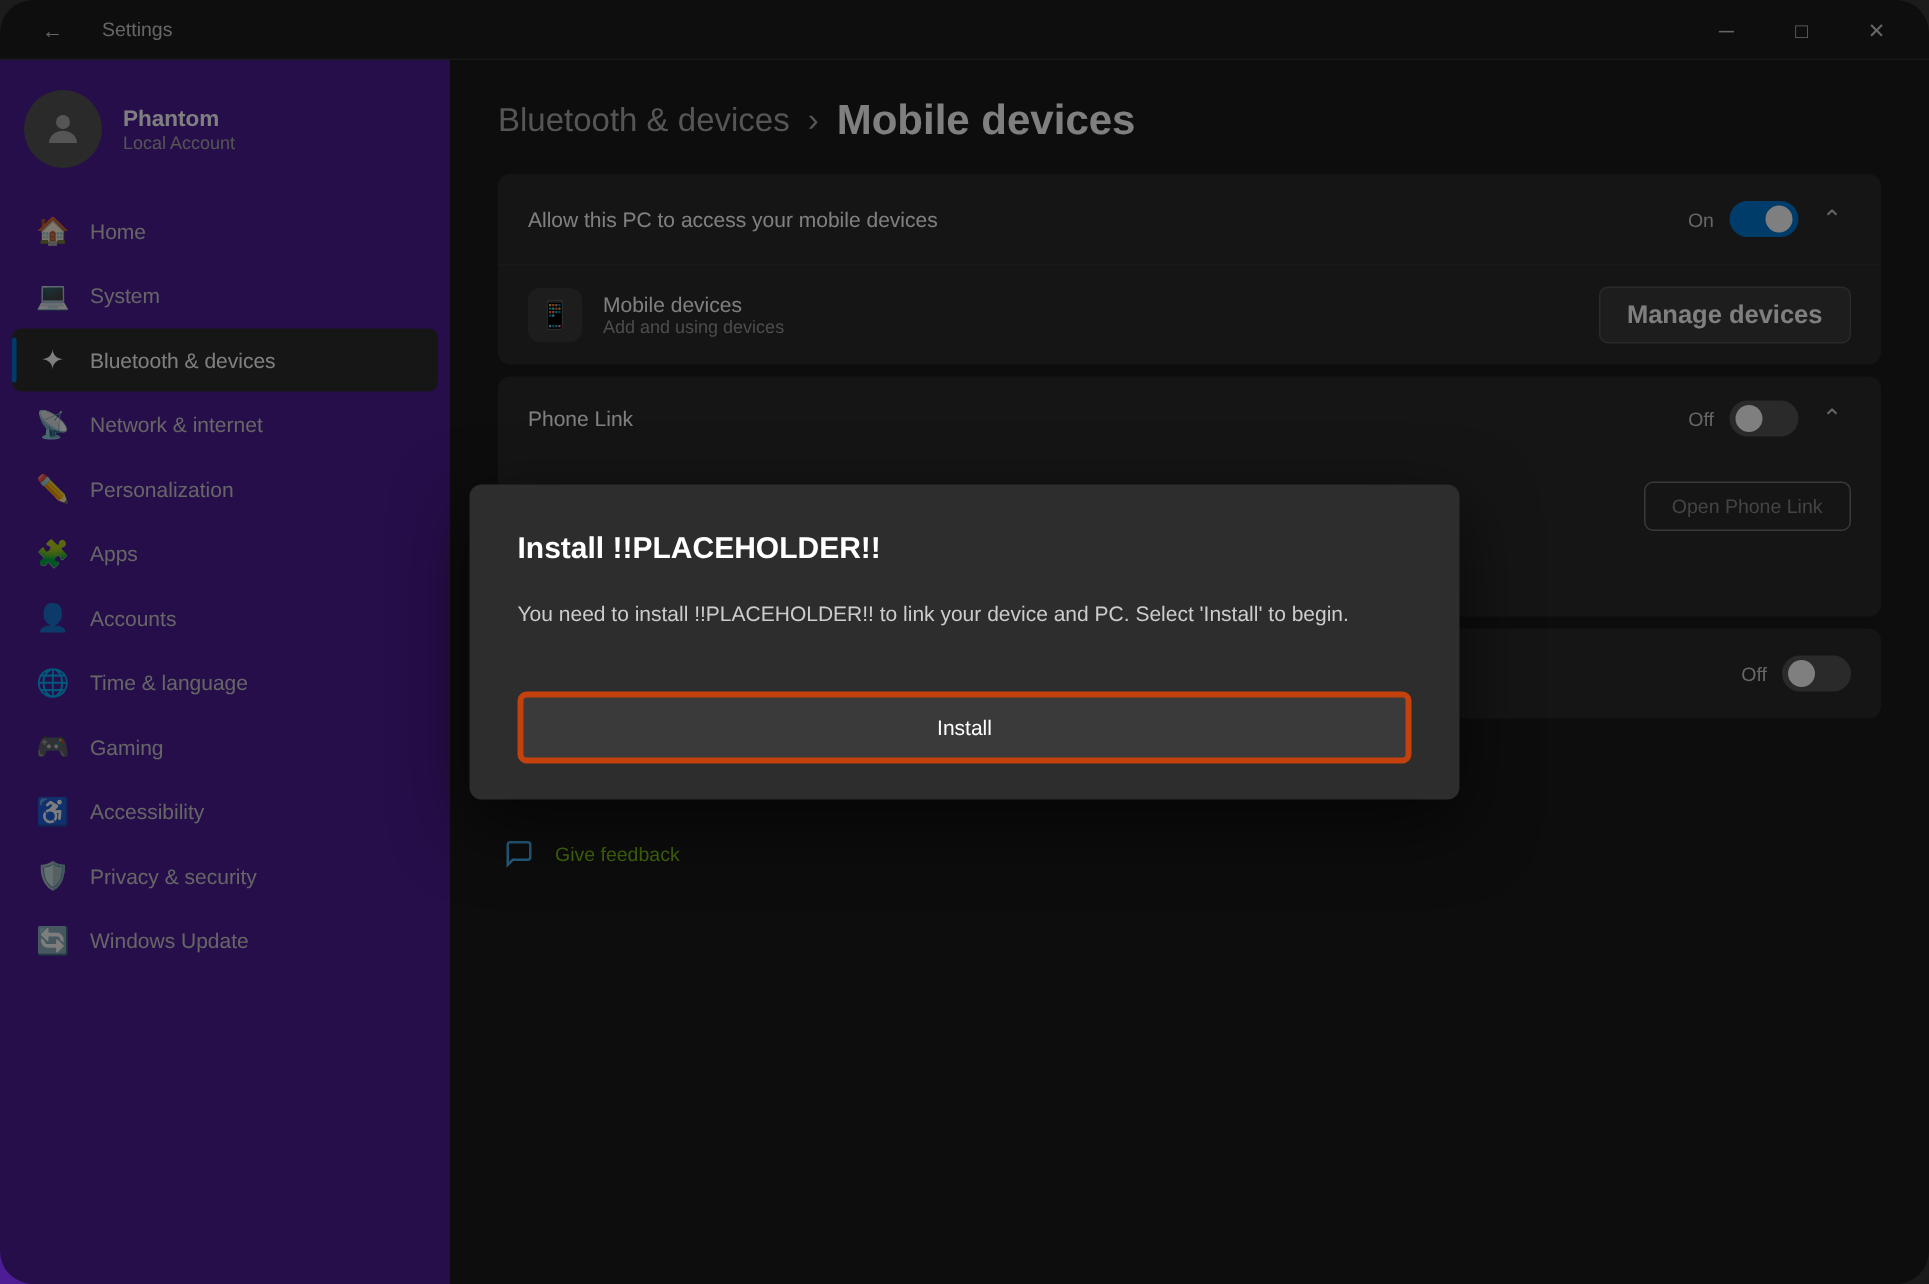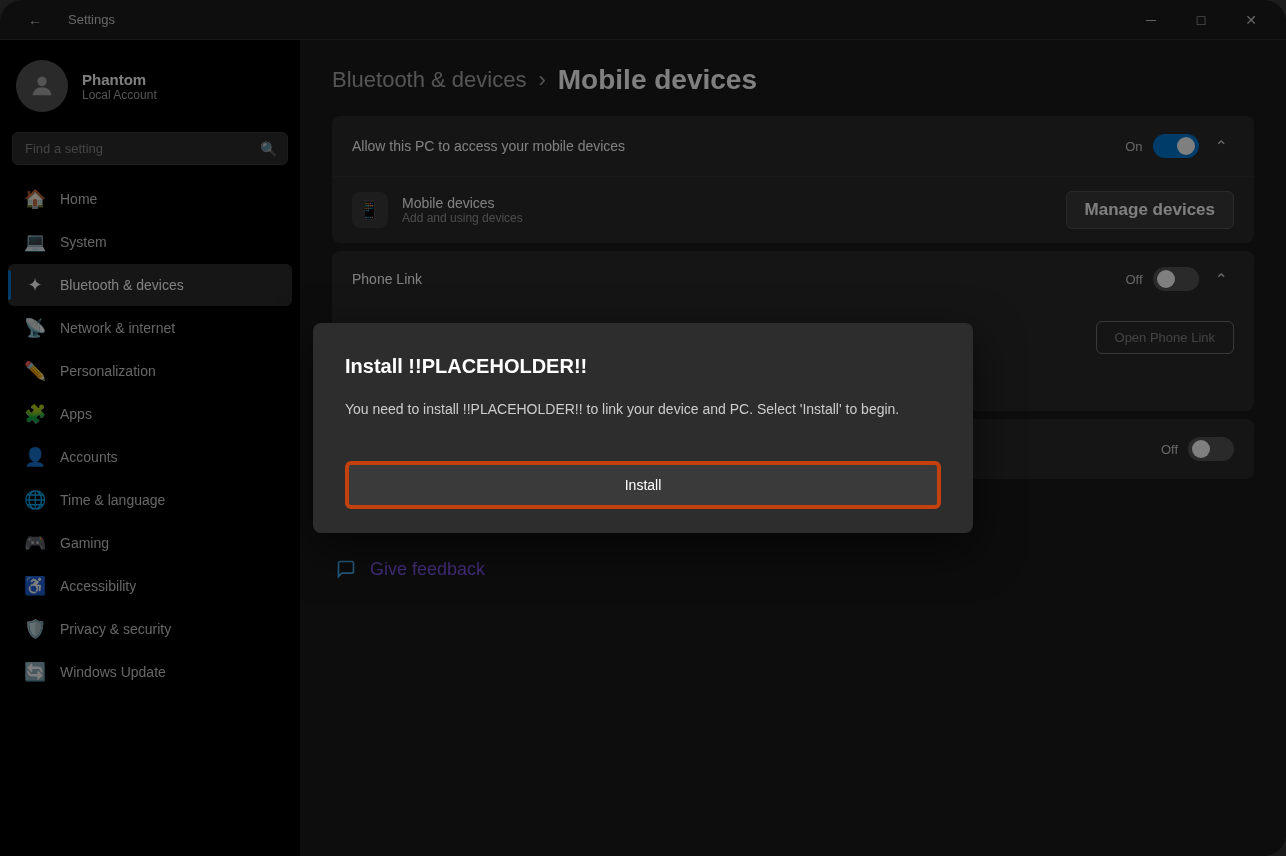--- a/index.html
+++ b/index.html
@@ -49,21 +49,21 @@
 
     
     .app-container {
       display: flex;
       height: calc(856px - 40px);
     }
 
     
     .sidebar {
       width: 300px;
-      background: #000000;
+      background: #4c1d95;
       display: flex;
       flex-direction: column;
       overflow-y: auto;
       flex-shrink: 0;
     }
 
     .user-section {
       display: flex;
       align-items: center;
       gap: 14px;
@@ -325,22 +325,22 @@
       width: 28px;
       height: 28px;
       border-radius: 50%;
       display: flex;
       align-items: center;
       justify-content: center;
       font-size: 16px;
       color: #4db8ff;
     }
     .help-link {
-      font-size: 18px;
-      color: #8b5cf6;
+      font-size: 13px;
+      color: #84cc16;
       text-decoration: none;
     }
 
     
     .modal-overlay {
       position: absolute;
       top: 0;
       left: 0;
       width: 100%;
       height: 100%;
@@ -430,24 +430,20 @@
           <circle cx="12" cy="8" r="4"></circle>
           <path d="M4 20c0-4 3.6-7 8-7s8 3 8 7"></path>
         </svg>
       </div>
       <div class="user-info">
         <div class="user-name">Phantom</div>
         <div class="user-role">Local Account</div>
       </div>
     </div>
 
-    <div class="search-box">
-      <input type="text" placeholder="Find a setting" style="">
-      <span class="search-icon-wrap">🔍</span>
-    </div>
 
     <div id="nav-list">
         <div class="nav-item">
       <span class="nav-icon">🏠</span>
       <span>Home</span>
     </div>
         <div class="nav-item">
       <span class="nav-icon">💻</span>
       <span>System</span>
     </div>

